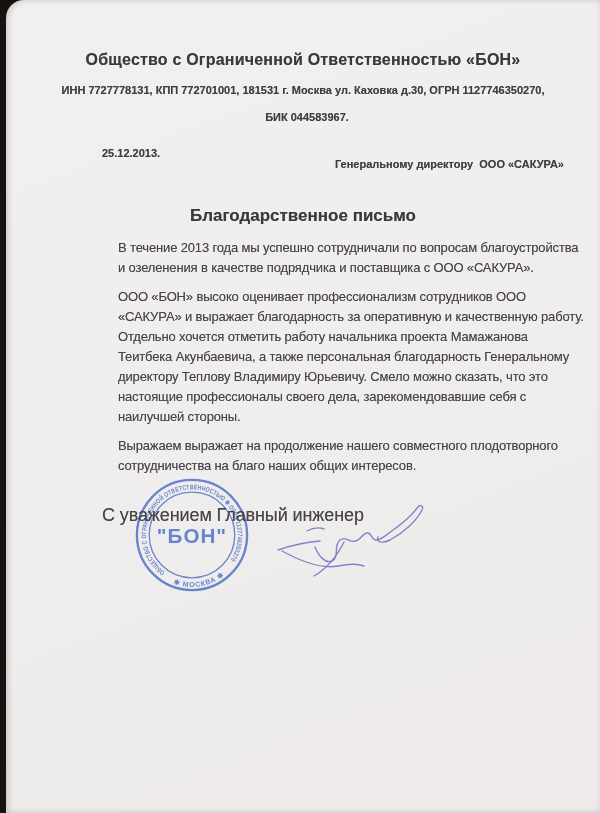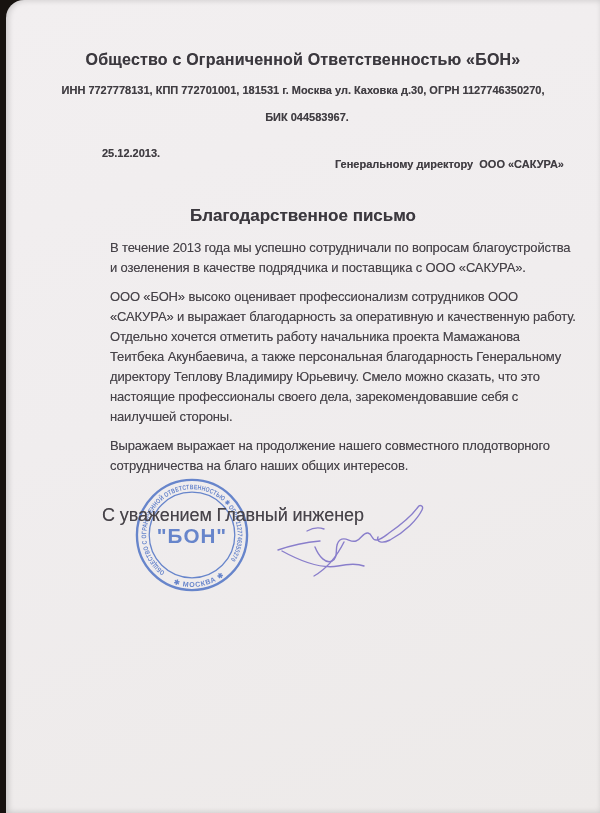--- a/index.html
+++ b/index.html
@@ -31,21 +31,21 @@
   .addressee { top: 158px; right: 36px; text-align: right; font-size: 11px; font-weight: 700; color: #403d42; }
   .letter-heading { top: 206px; font-size: 17px; font-weight: 700; color: #3b383e; }
   .body-block {
     position: absolute;
     left: 96px; top: 238px; width: 486px;
     font-size: 13px; line-height: 20px;
     color: #474349;
     text-shadow: 0 0 0.6px rgba(70,66,72,0.5);
   }
   .body-block p {
-    margin: 0 0 9px 8px;
+    margin: 0 0 9px 16px;
     white-space: pre-line;
     letter-spacing: -0.15px;
   }
   .closing1 { top: 505px; left: 96px; font-size: 18px; letter-spacing: -0.1px; }
   .closing2 { top: 536px; left: 96px; font-size: 13px; letter-spacing: -0.1px; }
   .stamp {
     position: absolute;
     left: 127px; top: 476px;
     width: 118px; height: 118px;
     opacity: 0.82;

